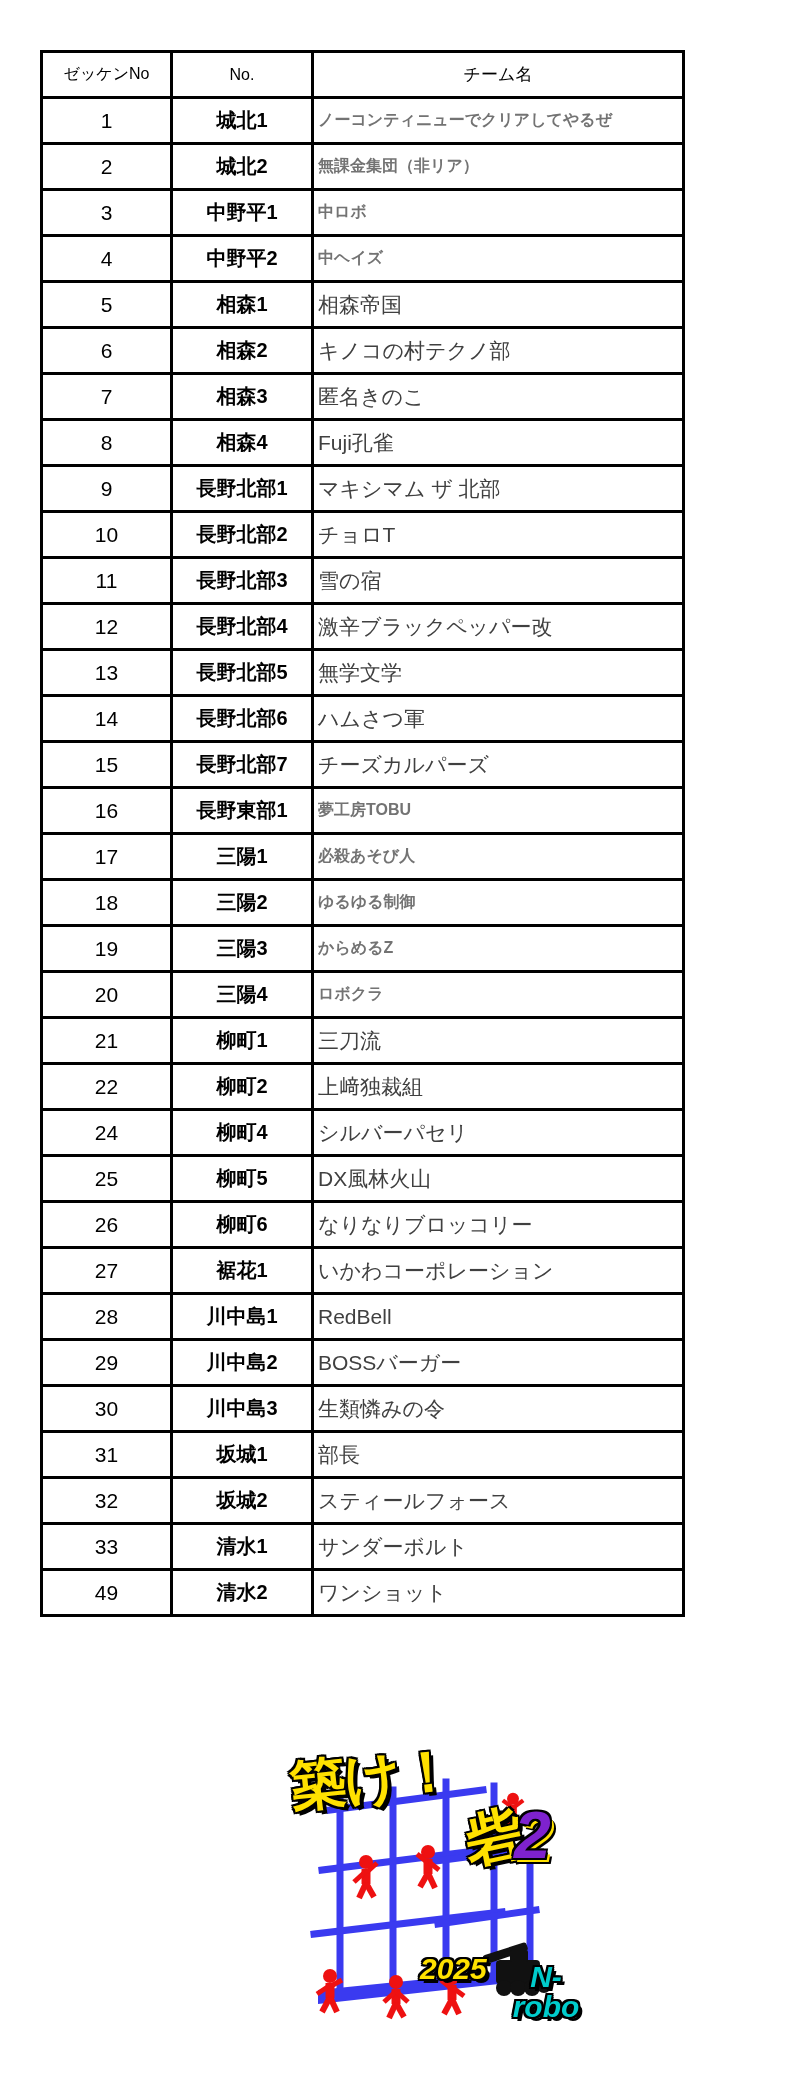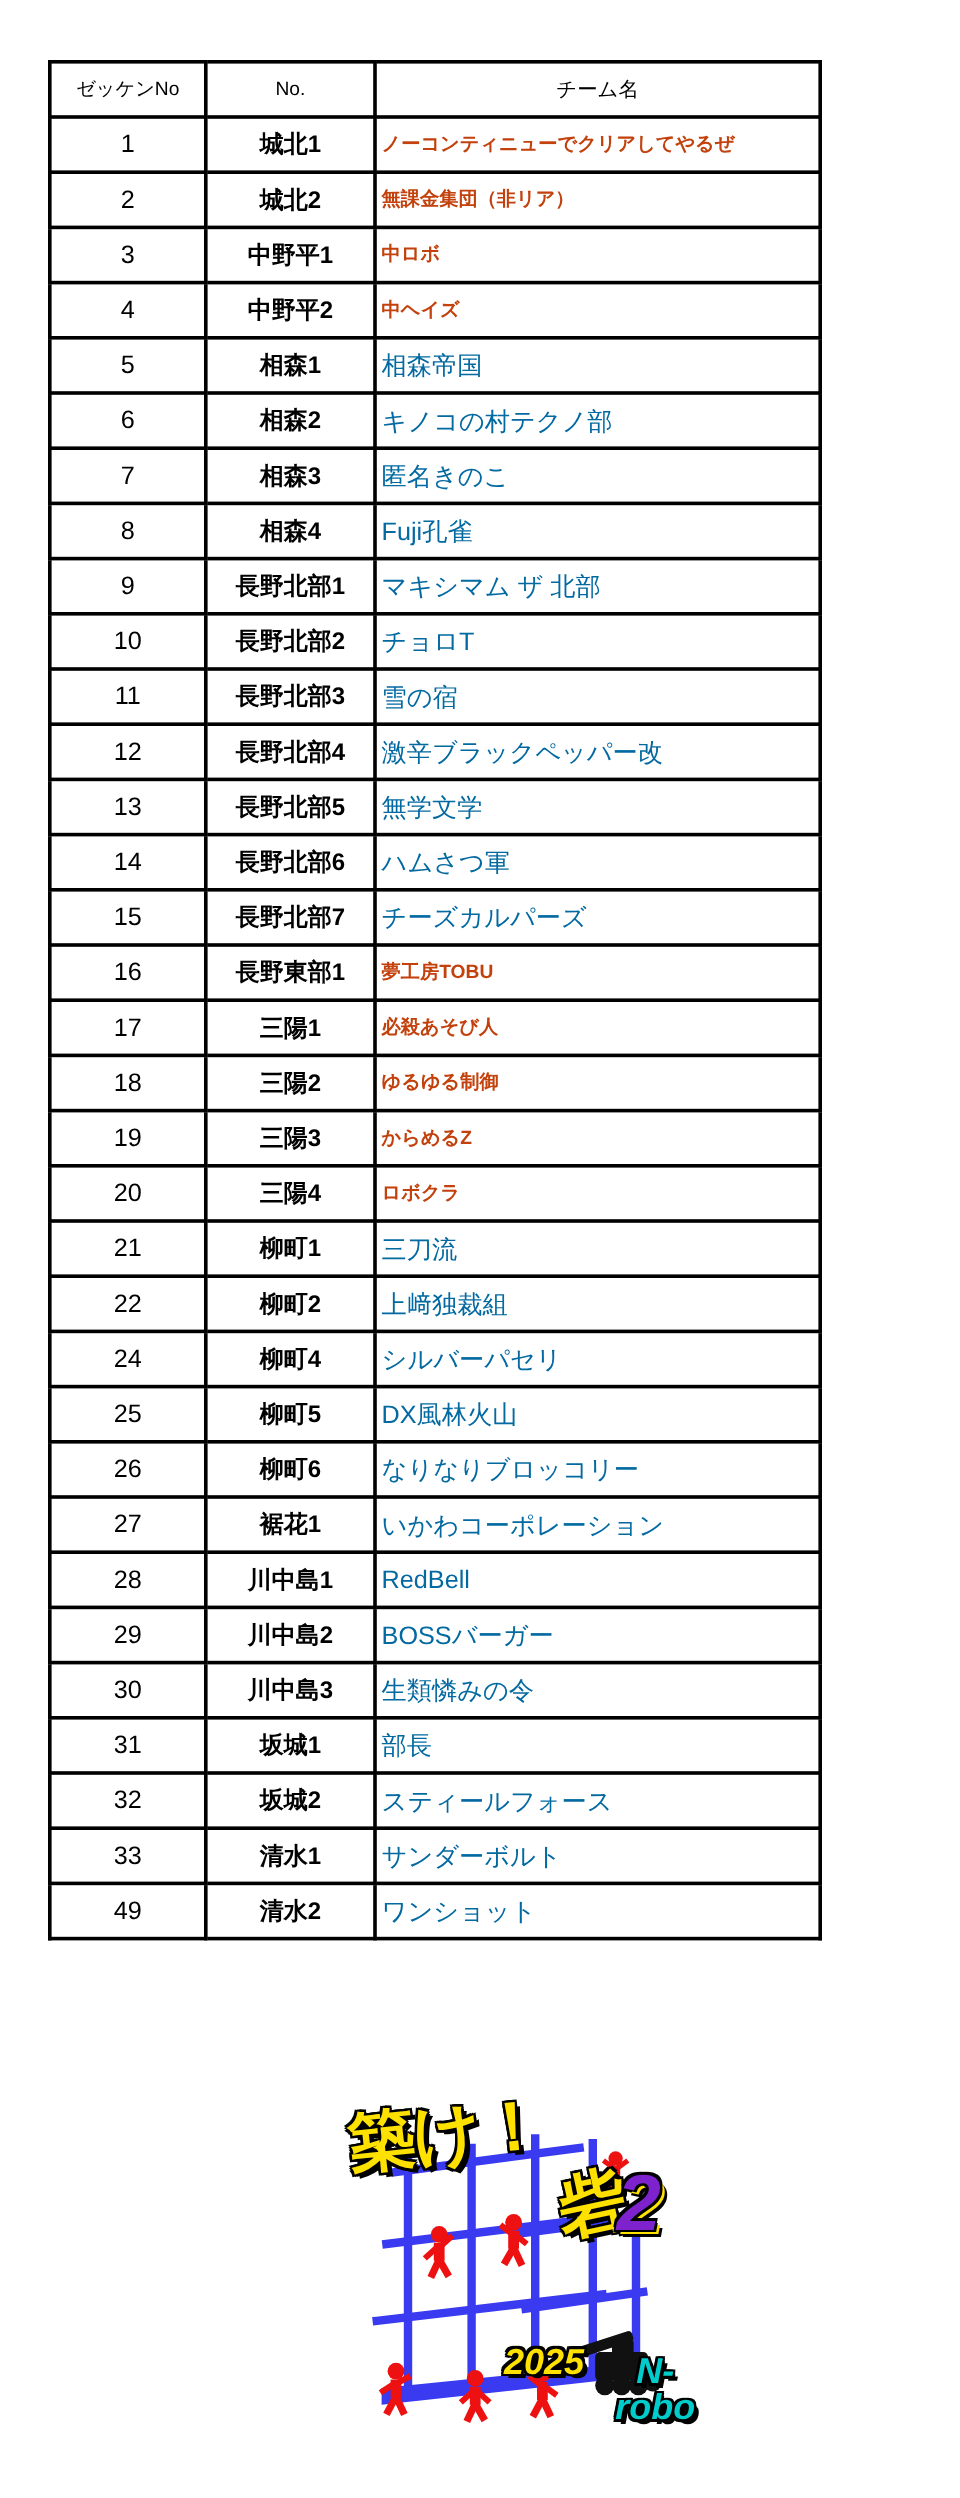--- a/index.html
+++ b/index.html
@@ -22,22 +22,22 @@
     background:#fff;
     font-weight:normal;
   }
   .col-bib{width:130px;}
   .col-no{width:141px;}
   .col-name{width:371px;}
   .roster th{text-align:center;font-size:16px;}
   .roster th.h-name{font-size:17px;}
   td.c-bib{text-align:center;font-size:21px;}
   td.c-team{text-align:center;font-size:20px;font-weight:bold;}
-  td.c-name{text-align:left;font-size:21px;color:#0369a1;}
-  td.c-name.small{font-size:16px;font-weight:bold;color:#c2410c;}
+  td.c-name{text-align:left;font-size:21px;color:#404040;}
+  td.c-name.small{font-size:16px;font-weight:bold;color:#737373;}
   
   .logo{
     position:absolute;left:278px;top:1752px;width:312px;height:272px;
     pointer-events:none;
   }
   .logo svg{position:absolute;left:0;top:0;}
   .logo-text{
     position:absolute;
     font-weight:bold;
     line-height:1;

